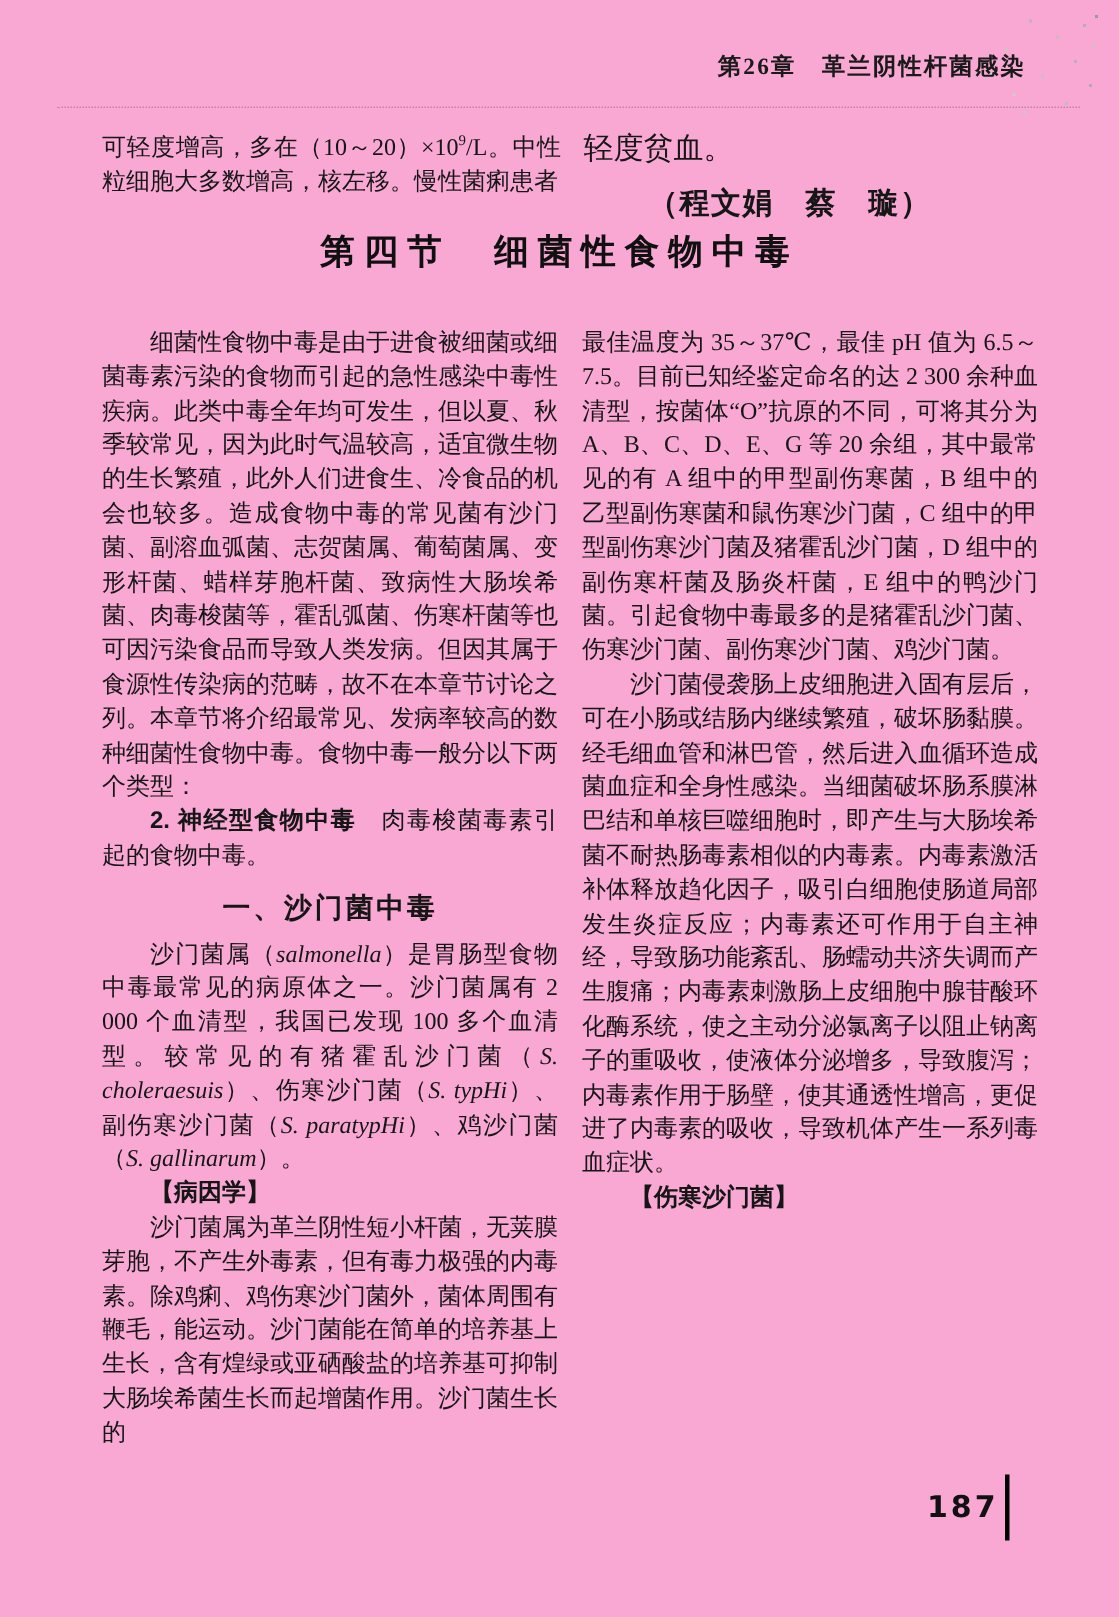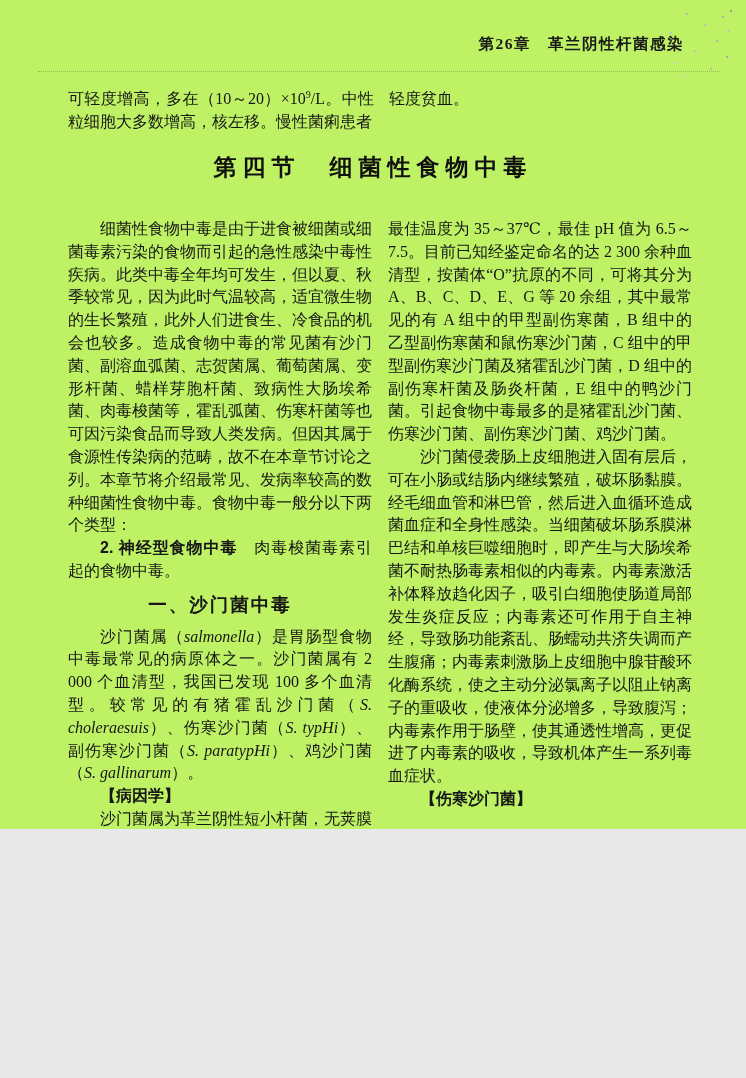--- a/index.html
+++ b/index.html
@@ -1,20 +1,20 @@
 <!DOCTYPE html>
 <html lang="zh"><head>
 <meta charset="utf-8">
 <style>
   html,body{margin:0;padding:0;background:#e8e8e8;}
   .page{
     position:relative;
-    width:746px;height:829px;
+    width:746px;height:1078px;
     margin:0 auto;
-    background:#bef264;
+    background:#f9a8d4;
     color:#161616;
     font-family:"Liberation Serif","DejaVu Serif",serif;
     overflow:hidden;
   }
   
   .chapter-header{
     position:absolute;top:34px;right:62px;
     font-size:15.5px;font-weight:bold;
     letter-spacing:1.5px;
     color:#1a1a1a;
@@ -32,21 +32,21 @@
       -4px 46px 0 #ababab, -55px 52px 0 #cccccc, -20px 58px 0 #bdbdbd,
       -70px 38px 0 #d0d0d0, -2px 20px 0 #c4c4c4, -48px 64px 0 #c8c8c8;
   }
   
   .intro-left{
     position:absolute;left:68px;top:88px;width:306px;
     font-size:16px;line-height:22.8px;text-align:justify;
   }
   .intro-right{
     position:absolute;left:389px;top:88px;width:304px;
-    font-size:16px;line-height:22.8px;
+    font-size:20px;line-height:22.8px;
   }
   .intro-right .authors{
     margin:14px 0 0 0;
     text-align:right;padding-right:72px;
     font-weight:bold;letter-spacing:1px;
   }
   .intro-right p{margin:0;}
   
   .section-title{
     position:absolute;top:152px;left:40px;right:40px;
@@ -98,20 +98,21 @@
   <div class="scan-noise"></div>
 
   <div class="chapter-header">第26章　革兰阴性杆菌感染</div>
 
   <div class="header-rule"></div>
 
   <div class="intro-left"><span>可轻度增高，多在（10～20）×10</span><span class="seg-sup">9</span><span>/L。中性粒细胞大多数增高，核左移。慢性菌痢患者</span></div>
 
   <div class="intro-right">
     <p>轻度贫血。</p>
+    <p class="authors">（程文娟　蔡　璇）</p>
   </div>
 
   <h1 class="section-title">第四节　细菌性食物中毒</h1>
 
   <div class="body">
 
     <div class="col">
       <p class="indent"><span>细菌性食物中毒是由于进食被细菌或细菌毒素污染的食物而引起的急性感染中毒性疾病。此类中毒全年均可发生，但以夏、秋季较常见，因为此时气温较高，适宜微生物的生长繁殖，此外人们进食生、冷食品的机会也较多。造成食物中毒的常见菌有沙门菌、副溶血弧菌、志贺菌属、葡萄菌属、变形杆菌、蜡样芽胞杆菌、致病性大肠埃希菌、肉毒梭菌等，霍乱弧菌、伤寒杆菌等也可因污染食品而导致人类发病。但因其属于食源性传染病的范畴，故不在本章节讨论之列。本章节将介绍最常见、发病率较高的数种细菌性食物中毒。食物中毒一般分以下两个类型：</span></p>
       <p class="indent"><span class="seg-bold">2. 神经型食物中毒</span><span>　肉毒梭菌毒素引起的食物中毒。</span></p>
       <h2 class="sub-heading">一、沙门菌中毒</h2>

